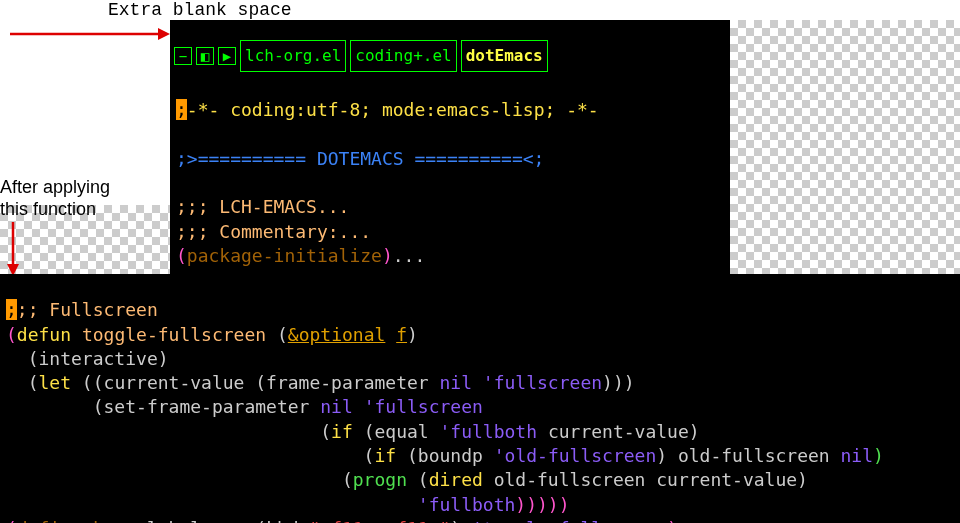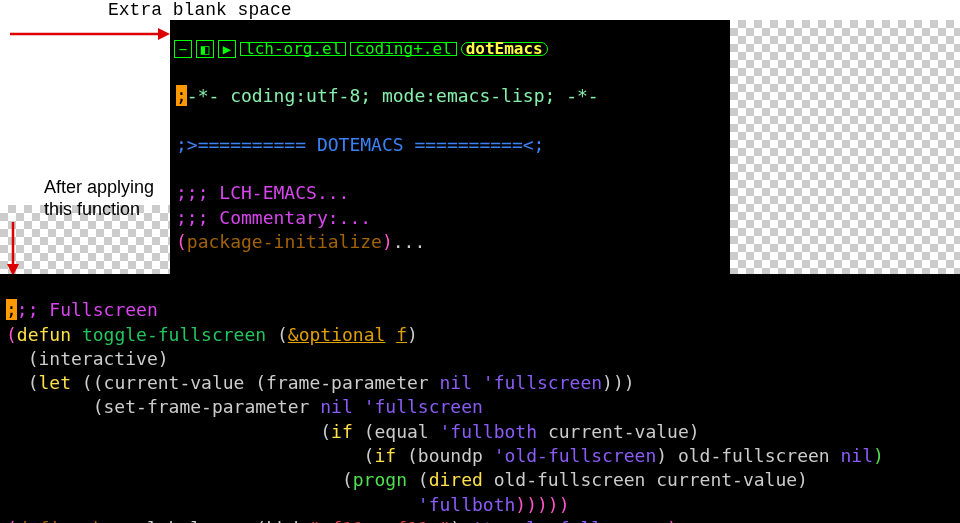--- a/index.html
+++ b/index.html
@@ -20,21 +20,21 @@
       linear-gradient(-45deg, transparent 75%, #ccc 75%);
     background-size: 16px 16px;
     background-position: 0 0, 0 8px, 8px -8px, -8px 0px;
     background-color: #fff;
   }
   .checker-right { top: 20px; left: 730px; width: 230px; height: 254px; }
   .checker-left  { top: 205px; left: 0;    width: 170px; height: 69px;  }
 
   .label { position: absolute; font-size: 18px; color: #000; }
   .label-top { top: 0; left: 108px; font-family: Liberation Mono, monospace; }
-  .label-mid { top: 177px; left: 8px; white-space: pre-line; line-height: 1.2; padding-left: 36px; }
+  .label-mid { top: 177px; left: 0; white-space: pre-line; line-height: 1.2; }
 
   .arrow { position: absolute; }
   .arrow-line { stroke: #d00; stroke-width: 2.5; fill: none; }
   .arrow-head { fill: #d00; }
 
   .panel {
     position: absolute;
     background: #000;
     font-family: Menlo, Consolas, monospace;
     font-size: 18px;
@@ -52,32 +52,32 @@
     display: inline-flex;
     align-items: center; justify-content: center;
     color: #0f0;
     font-size: 14px;
   }
   .tab {
     border: 1px solid #0f0;
     color: #0f0;
     padding: 0 4px;
     font-size: 16px;
-    height: 14px;
+    height: 32px;
     display: inline-flex; align-items: center;
   }
-  .tab.active { color: #ffff44; font-weight: bold; border-radius: 8px; }
+  .tab.active { color: #ffff44; font-weight: bold; }
 
   .code { padding: 0 6px; white-space: pre; }
   .cursor { background: #ff9900; color: #000; }
-  .comment { color: #86efac; }
-  .comment2 { color: #d946ef; }
+  .comment { color: #fde047; }
+  .comment2 { color: #fdba74; }
   .banner { color: #3b82f6; }
   .keyword { color: #fde047; }
-  .fname { color: #22c55e; }
+  .fname { color: #fdba74; }
   .param { color: #e0a000; text-decoration: underline; }
   .symbol { color: #8b5cf6; }
   .string { color: #e04040; }
   .paren { color: #ccc; }
   .pink { color: #ff55cc; }
   .yellow { color: #a16207; }
   .green { color: #50e050; }
   .frag { color: #ff8800; }
 </style>
 </head>

